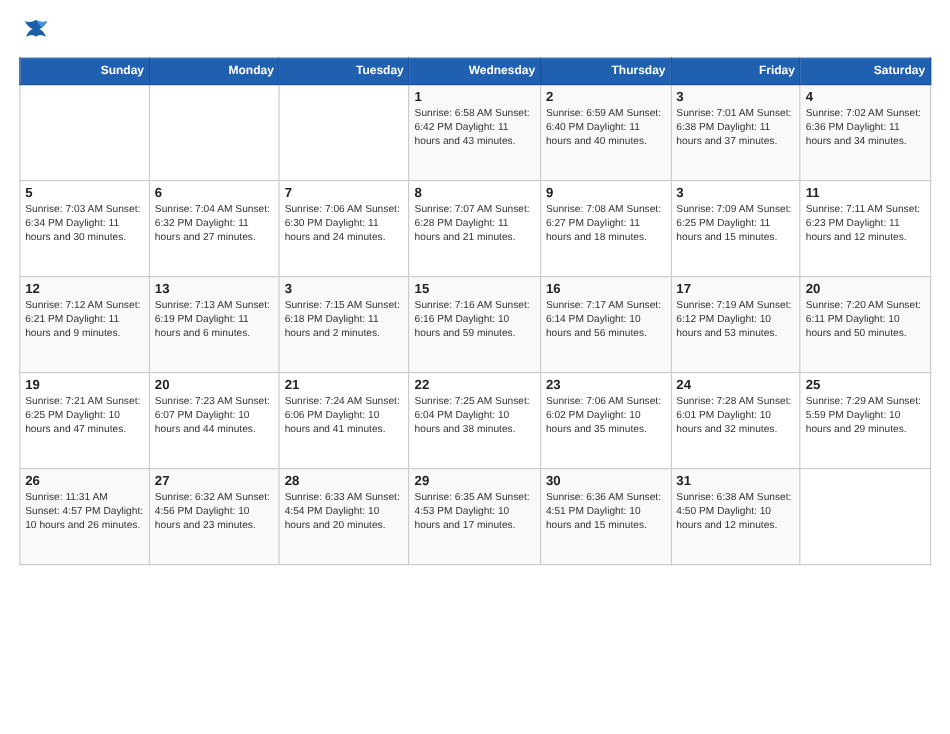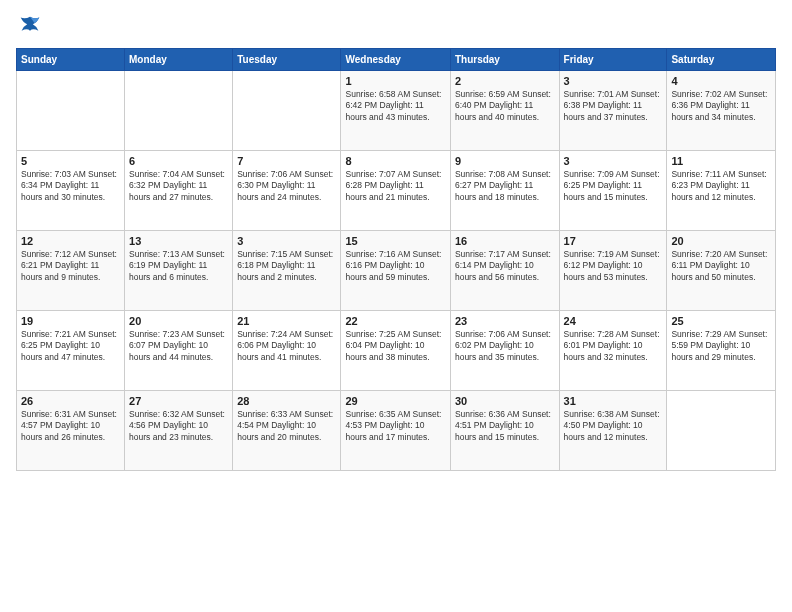--- a/index.html
+++ b/index.html
@@ -53,21 +53,21 @@
     }
     .calendar {
       width: 100%;
       border-collapse: collapse;
       font-size: 9.5px;
     }
     .calendar thead th {
       background: #2060b0;
       color: #fff;
       padding: 5px 4px;
-      text-align: left;
+      text-align: right;
       font-size: 10px;
       font-weight: bold;
       border: 1px solid #1a50a0;
     }
     .calendar tbody td {
       border: 1px solid #ccc;
       vertical-align: top;
       padding: 4px 4px;
       width: 113px;
       height: 80px;
@@ -308,21 +308,21 @@
             <div class="day-number">25</div>
             <div class="cell-content">Sunrise: 7:29 AM
 Sunset: 5:59 PM
 Daylight: 10 hours
 and 29 minutes.</div>
           </td>
         </tr>
         <tr>
           <td>
             <div class="day-number">26</div>
-            <div class="cell-content">Sunrise: 6:31 AM
+            <div class="cell-content">Sunrise: 11:31 AM
 Sunset: 4:57 PM
 Daylight: 10 hours
 and 26 minutes.</div>
           </td>
           <td>
             <div class="day-number">27</div>
             <div class="cell-content">Sunrise: 6:32 AM
 Sunset: 4:56 PM
 Daylight: 10 hours
 and 23 minutes.</div>

